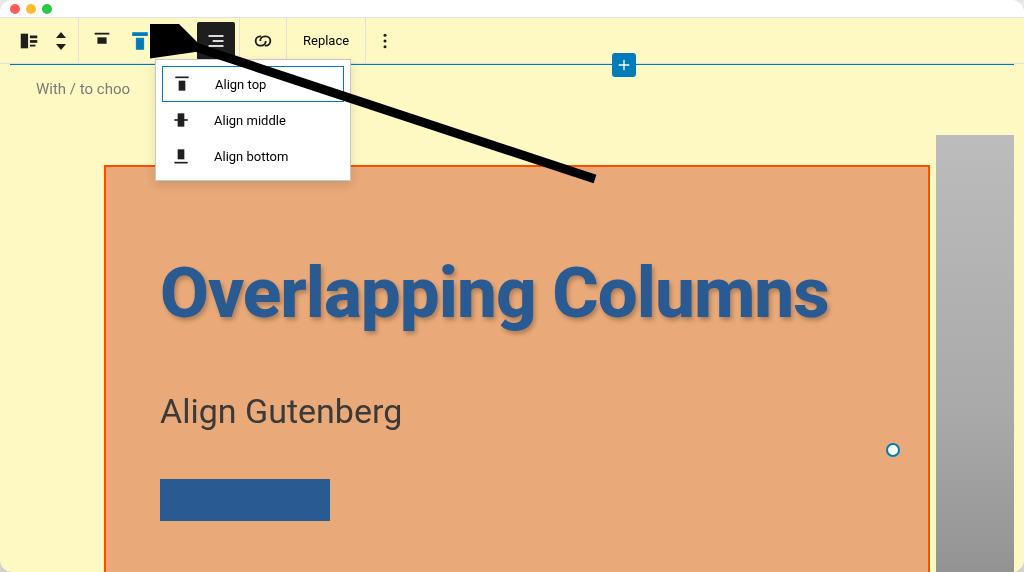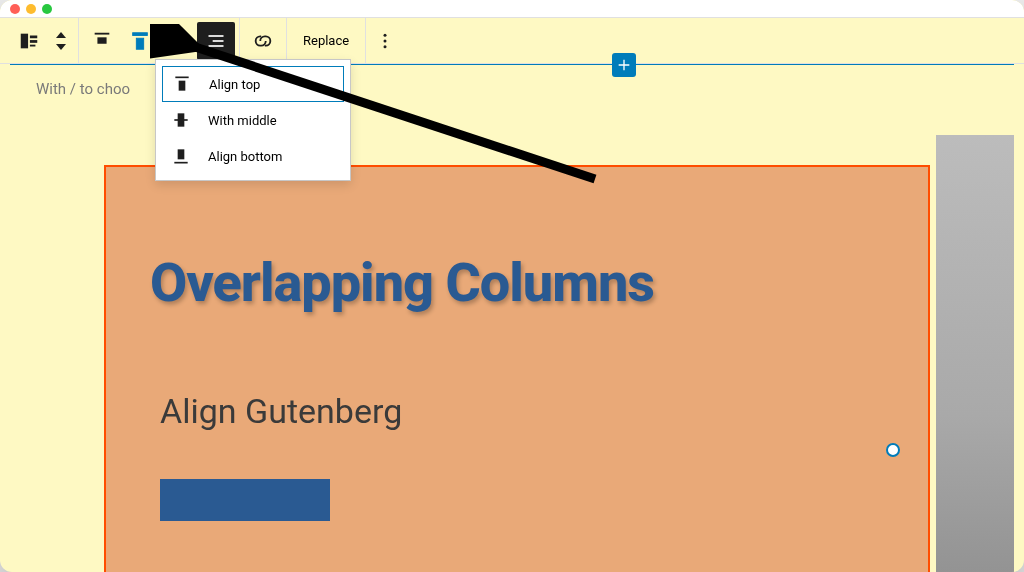--- a/index.html
+++ b/index.html
@@ -98,21 +98,21 @@
       background: #fff;
       border: 1px solid #c7c7c7;
       box-shadow: 0 4px 10px rgba(0,0,0,0.12);
       padding: 6px;
       z-index: 50;
     }
     .dd-item {
       display: flex; align-items: center;
       height: 36px; padding: 0 8px;
       font-size: 13px; cursor: pointer;
-      gap: 16px;
+      gap: 22px;
     }
     .dd-item.selected { border: 1px solid #007cba; }
     .dd-item .dd-ico { width: 22px; height: 22px; display: flex; align-items:center; justify-content:center; }
     
     .canvas {
       position: absolute;
       top: 165px; left: 10px; right: 10px; bottom: 0;
     }
     .col-card {
       position: absolute;
@@ -124,22 +124,22 @@
     }
     .side-img {
       position: absolute;
       top: -30px; right: 0;
       width: 78px; bottom: -30px;
       background: linear-gradient(180deg, #bcbcbc 0%, #a9a9a9 60%, #8f8f8f 100%);
       filter: blur(0.4px);
     }
     .headline {
       position: absolute;
-      top: 84px; left: 44px;
-      font-size: 54px;
+      top: 84px; left: 54px;
+      font-size: 71px;
       font-weight: 800;
       color: #2a5a92;
       letter-spacing: -1px;
       text-shadow: 2px 3px 4px rgba(0,0,0,0.25);
     }
     .subline {
       position: absolute;
       top: 224px; left: 54px;
       font-size: 34px;
       color: #3a3a3a;
@@ -265,21 +265,21 @@
       </span>
       <span>Align top</span>
     </div>
     <div class="dd-item">
       <span class="dd-ico">
         <svg width="20" height="20" viewBox="0 0 24 24">
             <rect x="4" y="11" width="16" height="2" fill="#1e1e1e"></rect>
             <rect x="8" y="4" width="8" height="16" fill="#1e1e1e"></rect>
           </svg>
       </span>
-      <span>With middle</span>
+      <span>Align middle</span>
     </div>
     <div class="dd-item">
       <span class="dd-ico">
         <svg width="20" height="20" viewBox="0 0 24 24">
             <rect x="4" y="19" width="16" height="2" fill="#1e1e1e"></rect>
             <rect x="8" y="4" width="8" height="12" fill="#1e1e1e"></rect>
           </svg>
       </span>
       <span>Align bottom</span>
     </div>

